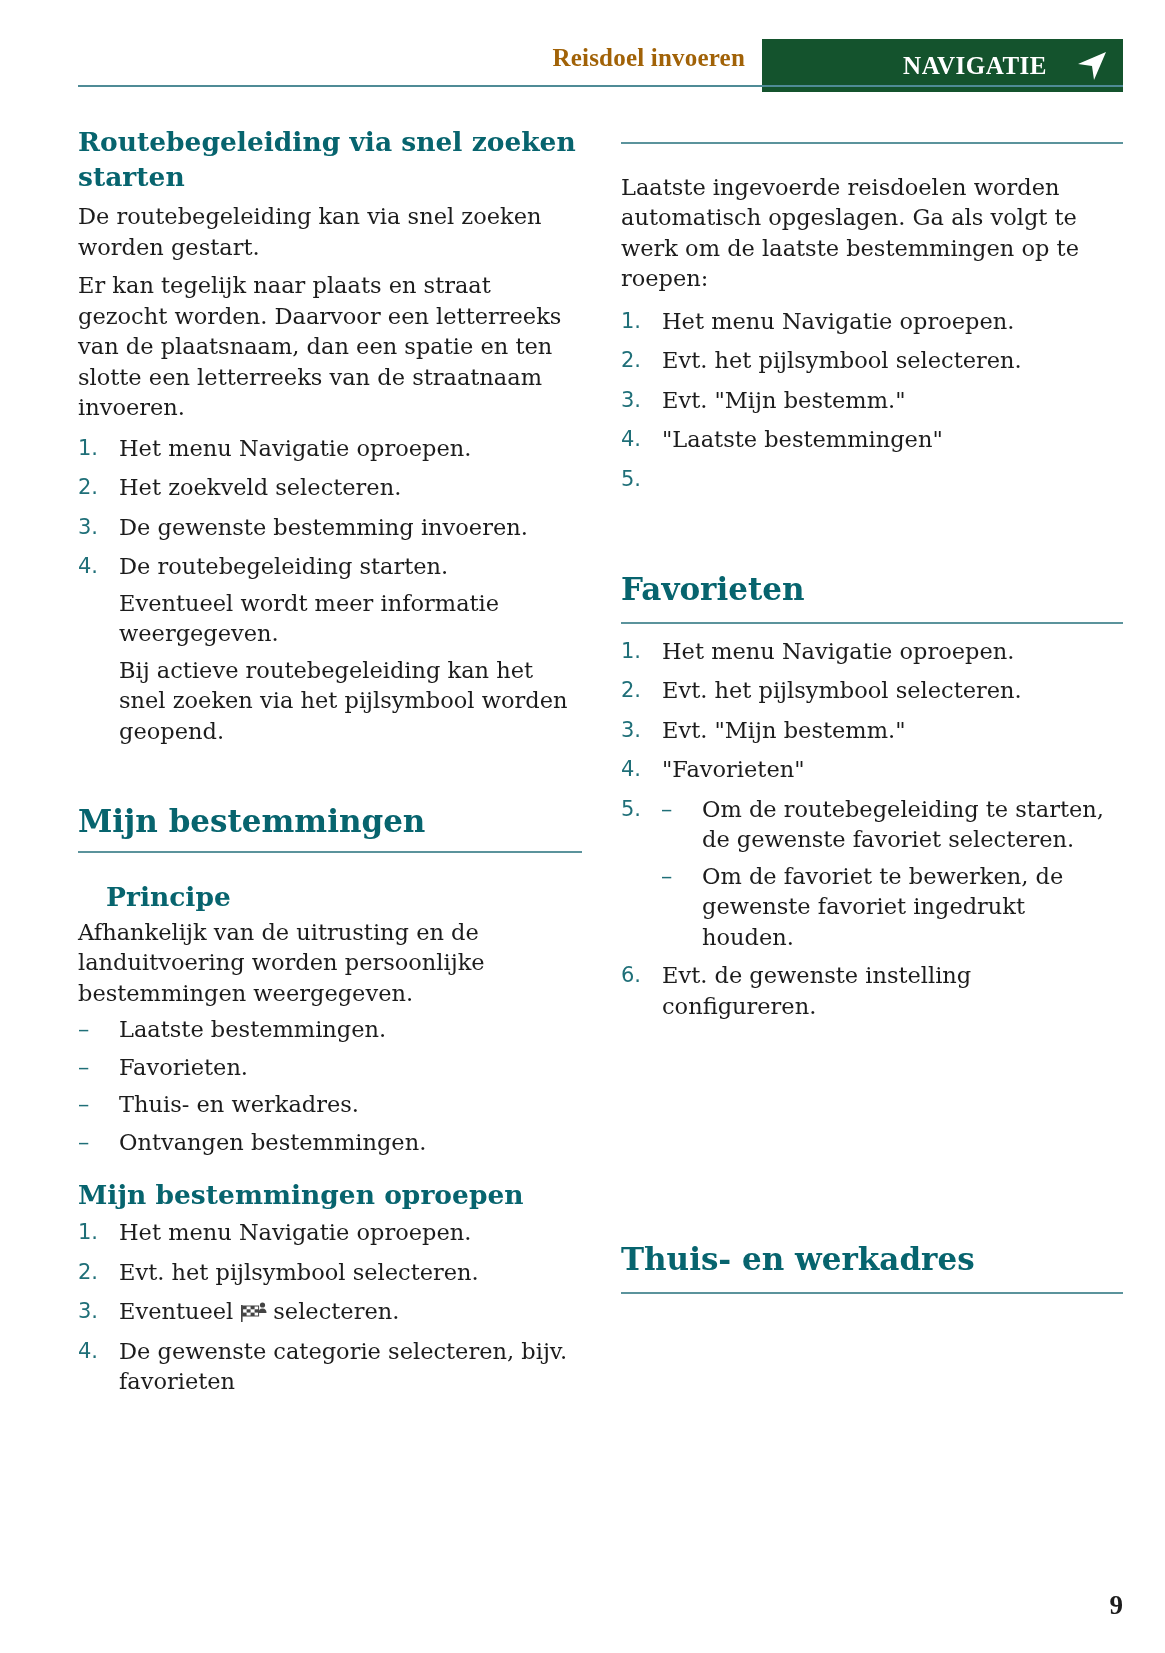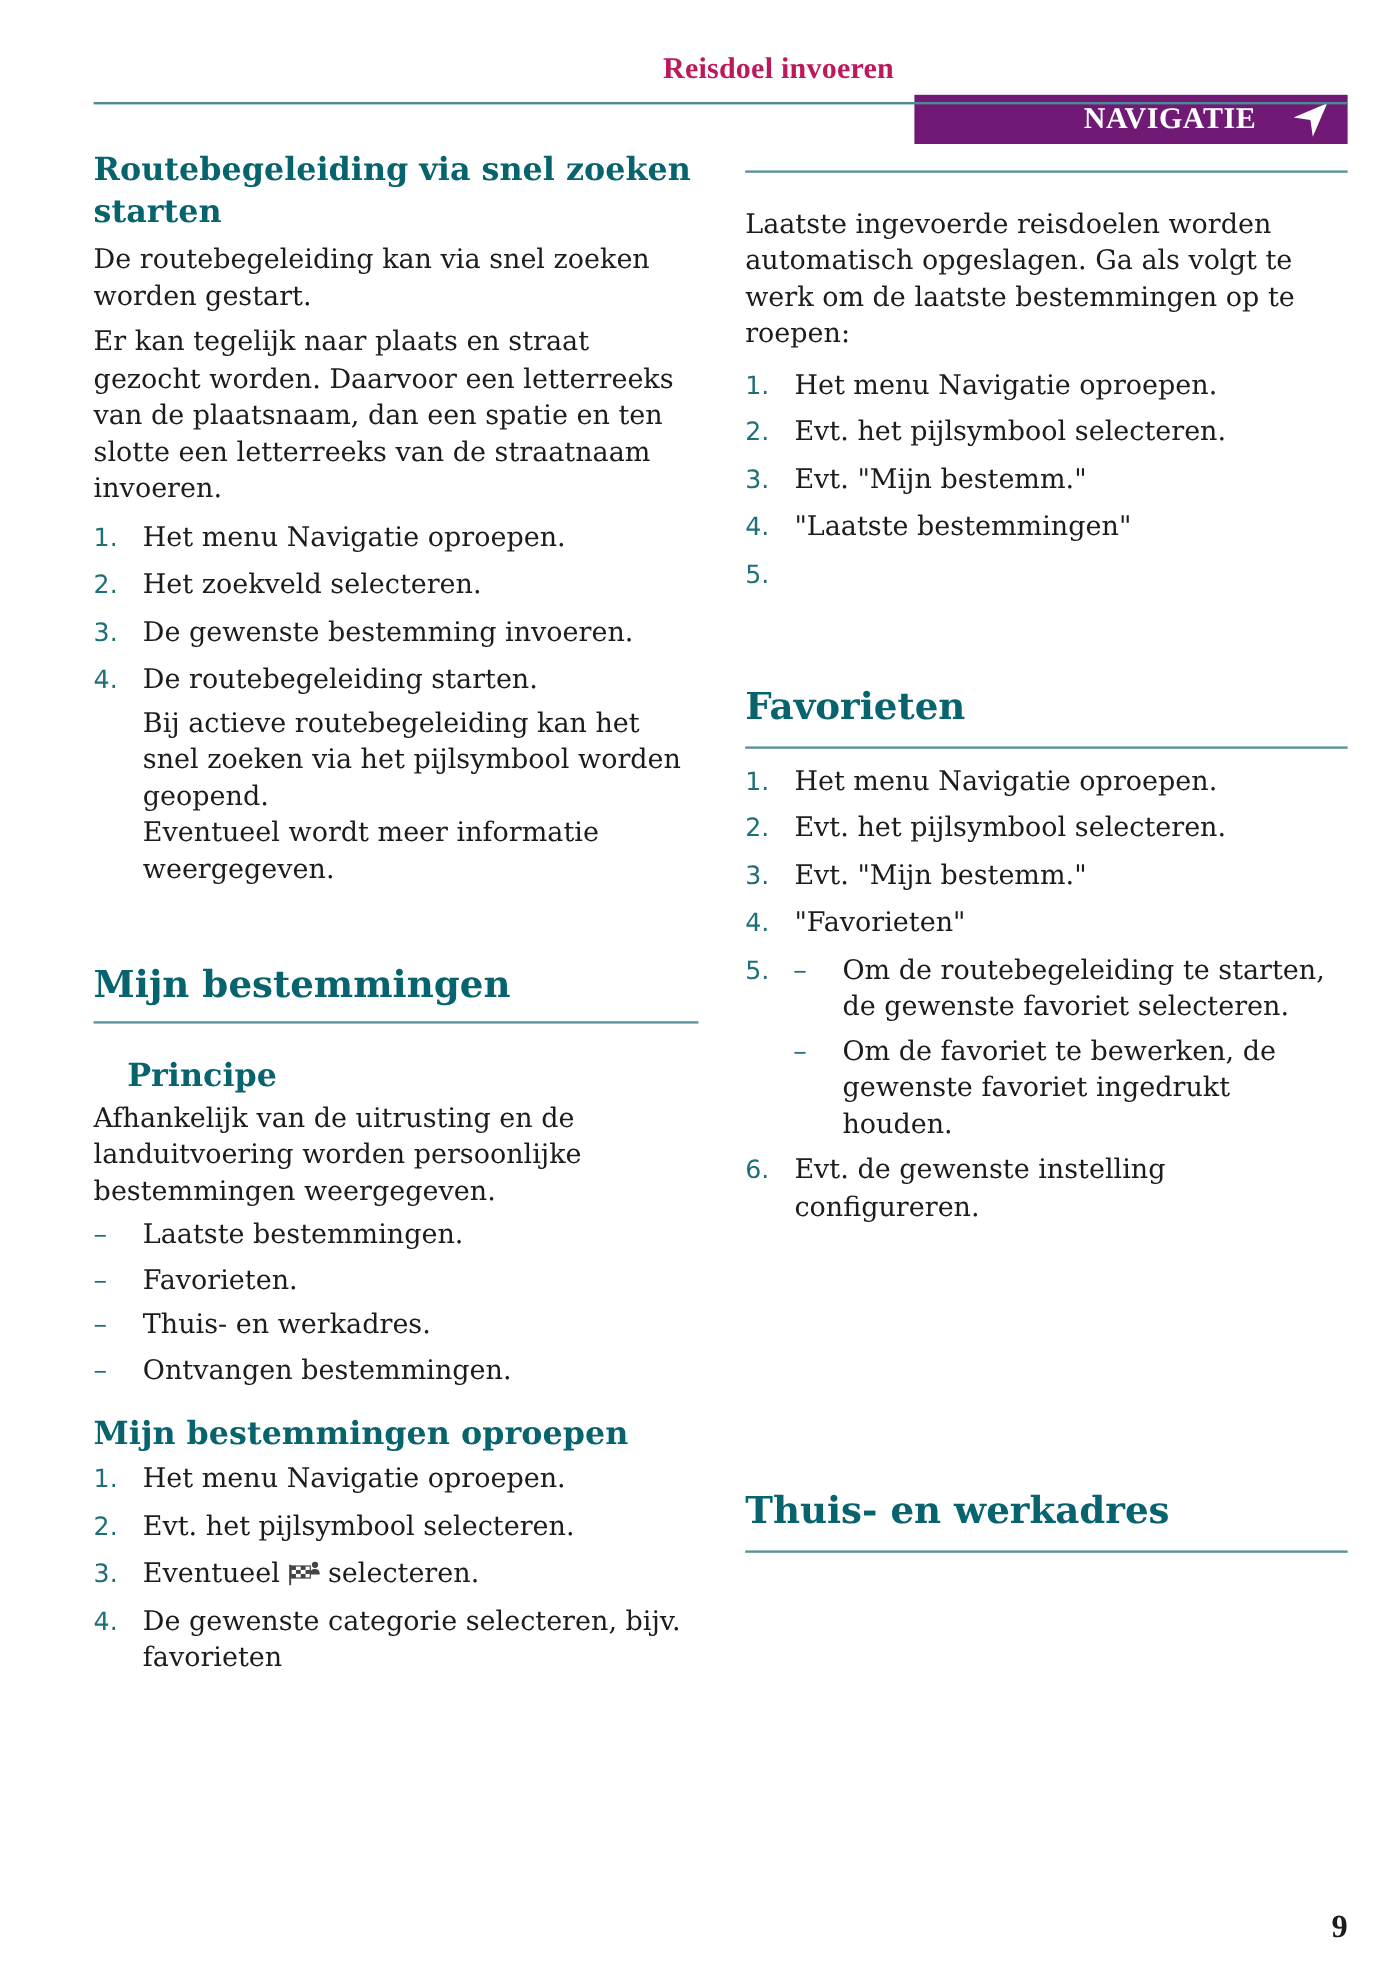--- a/index.html
+++ b/index.html
@@ -4,23 +4,23 @@
   <style>
     html, body { margin: 0; padding: 0; background: #ffffff; }
     body {
       width: 1165px; height: 1653px; position: relative; overflow: hidden;
       font-family: "DejaVu Serif", "Liberation Serif", serif;
       color: #1c1c1c;
     }
     
     .hdr-line { position: absolute; left: 78px; top: 85px; width: 1045px; height: 2px; background: #4f8b96; }
     .hdr-title { position: absolute; left: 400px; top: 44px; width: 345px; text-align: right;
-      font-family: "Liberation Serif", "DejaVu Serif", serif; font-weight: bold; font-size: 25px; color: #be185d; letter-spacing: 0.2px; }
-    .hdr-tab { position: absolute; left: 762px; top: 39px; width: 361px; height: 41px; background: #701a75;
-      display: flex; align-items: center; justify-content: flex-end; box-sizing: border-box; padding-right: 14px; margin-top: 40px; }
+      font-family: "Liberation Serif", "DejaVu Serif", serif; font-weight: bold; font-size: 25px; color: #a16207; letter-spacing: 0.2px; }
+    .hdr-tab { position: absolute; left: 762px; top: 39px; width: 361px; height: 53px; background: #14532d;
+      display: flex; align-items: center; justify-content: flex-end; box-sizing: border-box; padding-right: 14px; }
     .hdr-tab-label { font-family: "Liberation Serif", "DejaVu Serif", serif; font-weight: bold; font-size: 25px; color: #ffffff; margin-right: 28px; letter-spacing: 0.5px; }
     .hdr-tab-icon { width: 34px; height: 34px; display: block; }
 
     .col { position: absolute; top: 0; }
     .col-left { left: 78px; width: 504px; }
     .col-right { left: 621px; width: 502px; }
 
     .blk { position: absolute; left: 0; right: 0; }
     .h2 { font-weight: bold; color: #07646e; font-size: 31px; line-height: 38px; margin: 0; }
     .h3 { font-weight: bold; color: #07646e; font-size: 26.5px; line-height: 36px; margin: 0; }
@@ -65,22 +65,22 @@
         <span>Het zoekveld selecteren.</span>
       </div>
       <div class="ol-item" style="margin-bottom:9px;">
         <span class="num">3.</span>
         <span>De gewenste bestemming invoeren.</span>
       </div>
       <div class="ol-item" style="margin-bottom:6px;">
         <span class="num">4.</span>
         <span>De routebegeleiding starten.</span>
       </div>
+      <div class="indent-p" style="margin-bottom:6px;">Eventueel wordt meer informatie weergegeven.</div>
       <div class="indent-p">Bij actieve routebegeleiding kan het snel zoeken via het pijlsymbool worden geopend.</div>
-      <div class="indent-p" style="margin-bottom:6px;">Eventueel wordt meer informatie weergegeven.</div>
     </div>
   </div>
 
   <div class="blk" style="top:802px;">
     <h2 class="h2">Mijn bestemmingen</h2>
     <div class="rule" style="margin-top:11px;"></div>
     <h3 class="h3" style="margin-top:26px;margin-left:28px;">Principe</h3>
     <p class="p" style="margin-top:2px;">Afhankelijk van de uitrusting en de landuitvoering worden persoonlijke bestemmingen weergegeven.</p>
     <div style="margin-top:6px;">
       <div class="ul-item" style="margin-bottom:7px;">

